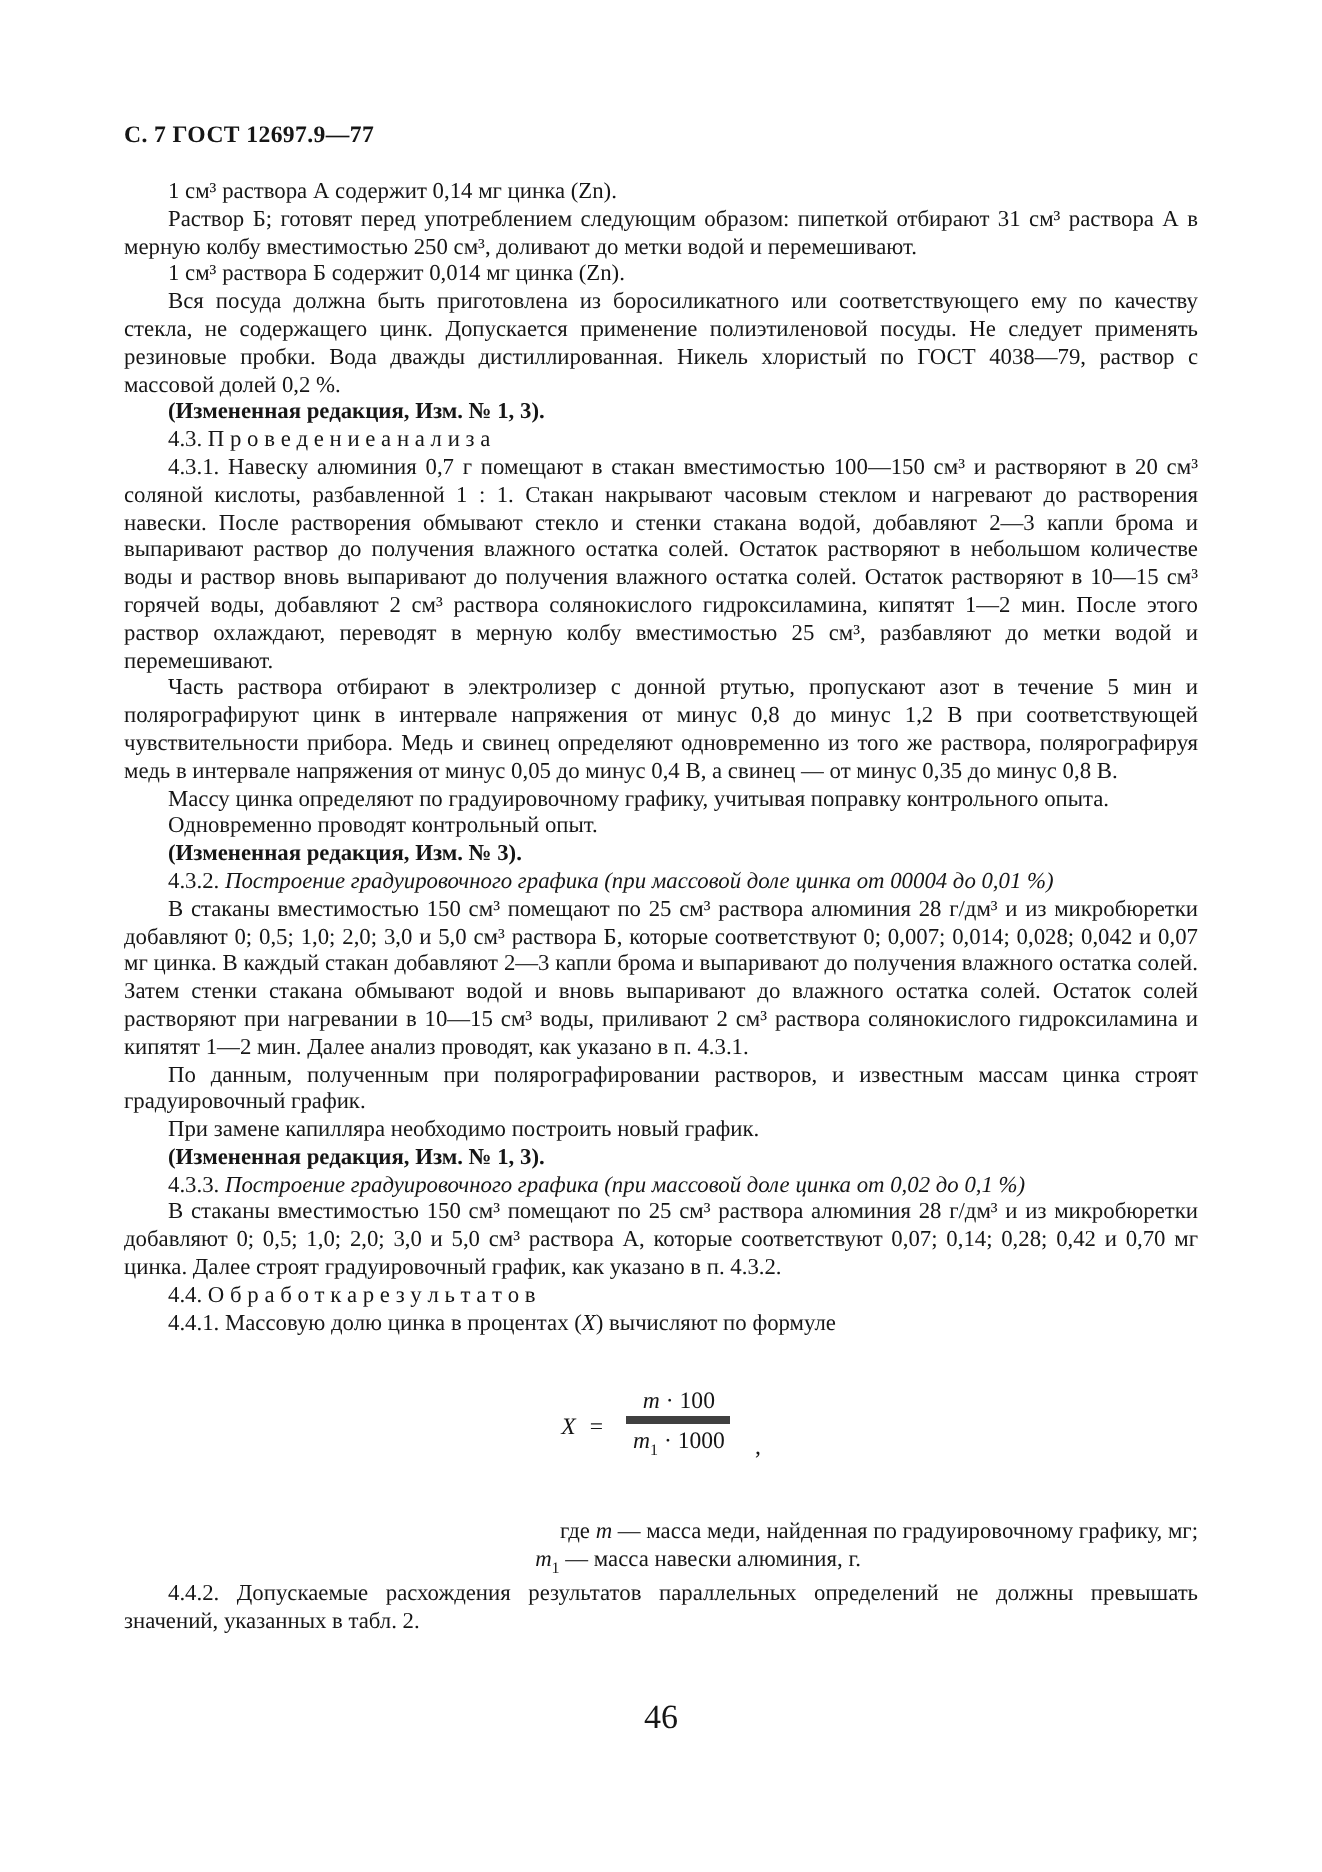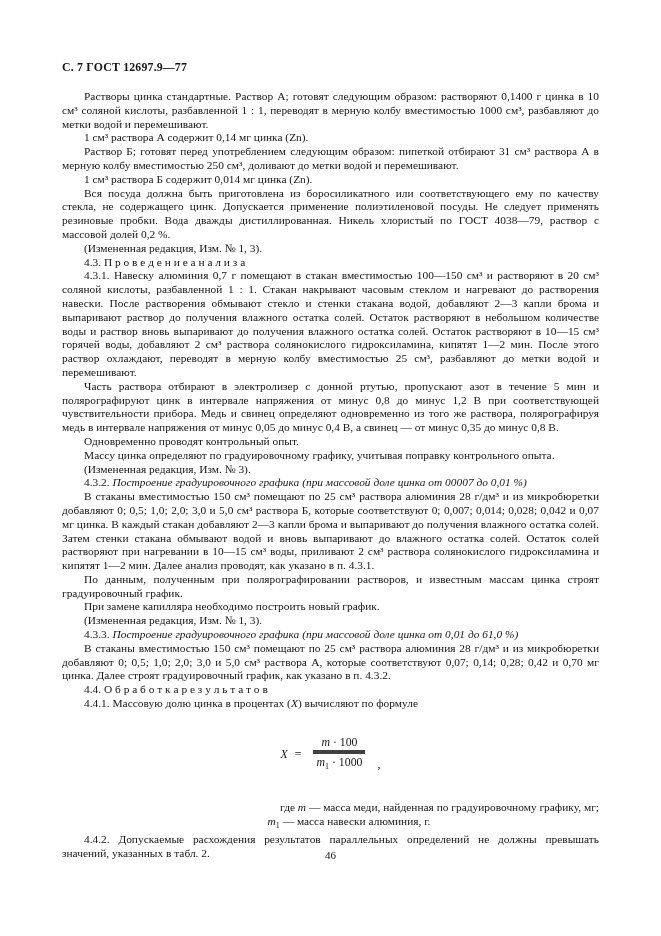--- a/index.html
+++ b/index.html
@@ -22,70 +22,69 @@
     letter-spacing:0.2px;
     margin:0 0 15px 0;
   }
   p.para {
     margin:0;
     font-size:11.4px;
     line-height:13.8px;
     text-align:justify;
     text-indent:22px;
   }
-  p.para.bold { font-weight:normal; }
+  p.para.bold { font-weight:bold; }
   p.para.heading { text-align:left; }
   p.para.item-head { text-align:left; }
   p.para.item-head .it { font-style:italic; }
   .var { font-style:italic; }
   sub.sm { font-size:8px; }
   .defs p.def-first { text-indent:0; text-align:right; }
   .defs p.def-second { text-indent:37px; text-align:center; }
   .formula-row {
     display:flex; justify-content:center; align-items:center;
     gap:7px;
     margin:24px 0 27px 0;
     font-size:11.8px;
   }
   .frac { display:inline-flex; flex-direction:column; align-items:center; line-height:14px; }
   .frac .num { padding:0 8px 1px 8px; border-bottom:4px solid #404040; }
   .frac .den { padding:1px 8px 0 8px; }
   .formula-tail { align-self:flex-end; padding-bottom:2px; }
   .page-number {
     position:absolute; top:849px; left:0; width:661px;
     text-align:center;
-    font-size:11px;
+    font-size:17px;
   }
 </style>
 </head>
 <body>
 
 <div class="page">
   <div class="content">
 
     <div class="doc-header">С. 7 ГОСТ 12697.9—77</div>
 
-    <p class="para body">Растворы цинка стандартные. Раствор А; готовят следующим образом: растворяют 0,1400 г цинка в 10 см³ соляной кислоты, разбавленной 1 : 1, переводят в мерную колбу вместимостью 1000 см³, разбавляют до метки водой и перемешивают.</p>
     <p class="para body">1 см³ раствора А содержит 0,14 мг цинка (Zn).</p>
     <p class="para body">Раствор Б; готовят перед употреблением следующим образом: пипеткой отбирают 31 см³ раствора А в мерную колбу вместимостью 250 см³, доливают до метки водой и перемешивают.</p>
     <p class="para body">1 см³ раствора Б содержит 0,014 мг цинка (Zn).</p>
     <p class="para body">Вся посуда должна быть приготовлена из боросиликатного или соответствующего ему по качеству стекла, не содержащего цинк. Допускается применение полиэтиленовой посуды. Не следует применять резиновые пробки. Вода дважды дистиллированная. Никель хлористый по ГОСТ 4038—79, раствор с массовой долей 0,2 %.</p>
     <p class="para bold">(Измененная редакция, Изм. № 1, 3).</p>
     <p class="para heading">4.3.  П р о в е д е н и е   а н а л и з а</p>
     <p class="para body">4.3.1. Навеску алюминия 0,7 г помещают в стакан вместимостью 100—150 см³ и растворяют в 20 см³ соляной кислоты, разбавленной 1 : 1. Стакан накрывают часовым стеклом и нагревают до растворения навески. После растворения обмывают стекло и стенки стакана водой, добавляют 2—3 капли брома и выпаривают раствор до получения влажного остатка солей. Остаток растворяют в небольшом количестве воды и раствор вновь выпаривают до получения влажного остатка солей. Остаток растворяют в 10—15 см³ горячей воды, добавляют 2 см³ раствора солянокислого гидроксиламина, кипятят 1—2 мин. После этого раствор охлаждают, переводят в мерную колбу вместимостью 25 см³, разбавляют до метки водой и перемешивают.</p>
     <p class="para body">Часть раствора отбирают в электролизер с донной ртутью, пропускают азот в течение 5 мин и полярографируют цинк в интервале напряжения от минус 0,8 до минус 1,2 В при соответствующей чувствительности прибора. Медь и свинец определяют одновременно из того же раствора, полярографируя медь в интервале напряжения от минус 0,05 до минус 0,4 В, а свинец — от минус 0,35 до минус 0,8 В.</p>
+    <p class="para body">Массу цинка определяют по градуировочному графику, учитывая поправку контрольного опыта.</p>
     <p class="para body">Одновременно проводят контрольный опыт.</p>
-    <p class="para body">Массу цинка определяют по градуировочному графику, учитывая поправку контрольного опыта.</p>
     <p class="para bold">(Измененная редакция, Изм. № 3).</p>
-    <p class="para item-head"><span>4.3.2. </span><span class="it">Построение градуировочного графика (при массовой доле цинка от 00007 до 0,01 %)</span></p>
+    <p class="para item-head"><span>4.3.2. </span><span class="it">Построение градуировочного графика (при массовой доле цинка от 00004 до 0,01 %)</span></p>
     <p class="para body">В стаканы вместимостью 150 см³ помещают по 25 см³ раствора алюминия 28 г/дм³ и из микробюретки добавляют 0; 0,5; 1,0; 2,0; 3,0 и 5,0 см³ раствора Б, которые соответствуют 0; 0,007; 0,014; 0,028; 0,042 и 0,07 мг цинка. В каждый стакан добавляют 2—3 капли брома и выпаривают до получения влажного остатка солей. Затем стенки стакана обмывают водой и вновь выпаривают до влажного остатка солей. Остаток солей растворяют при нагревании в 10—15 см³ воды, приливают 2 см³ раствора солянокислого гидроксиламина и кипятят 1—2 мин. Далее анализ проводят, как указано в п. 4.3.1.</p>
     <p class="para body">По данным, полученным при полярографировании растворов, и известным массам цинка строят градуировочный график.</p>
     <p class="para body">При замене капилляра необходимо построить новый график.</p>
     <p class="para bold">(Измененная редакция, Изм. № 1, 3).</p>
-    <p class="para item-head"><span>4.3.3. </span><span class="it">Построение градуировочного графика (при массовой доле цинка от 0,01 до 61,0 %)</span></p>
+    <p class="para item-head"><span>4.3.3. </span><span class="it">Построение градуировочного графика (при массовой доле цинка от 0,02 до 0,1 %)</span></p>
     <p class="para body">В стаканы вместимостью 150 см³ помещают по 25 см³ раствора алюминия 28 г/дм³ и из микробюретки добавляют 0; 0,5; 1,0; 2,0; 3,0 и 5,0 см³ раствора А, которые соответствуют 0,07; 0,14; 0,28; 0,42 и 0,70 мг цинка. Далее строят градуировочный график, как указано в п. 4.3.2.</p>
     <p class="para heading">4.4.  О б р а б о т к а   р е з у л ь т а т о в</p>
     <p class="para body"><span>4.4.1. Массовую долю цинка  в процентах (</span><span class="var">X</span><span>) вычисляют по формуле</span></p>
 
     <div class="formula-row">
       <span class="var">X</span>
       <span>=</span>
       <span class="frac">
         <span class="num"><span class="var">m</span><span> · 100</span></span>
         <span class="den"><span class="var">m</span><sub class="sm">1</sub><span> · 1000</span></span>

